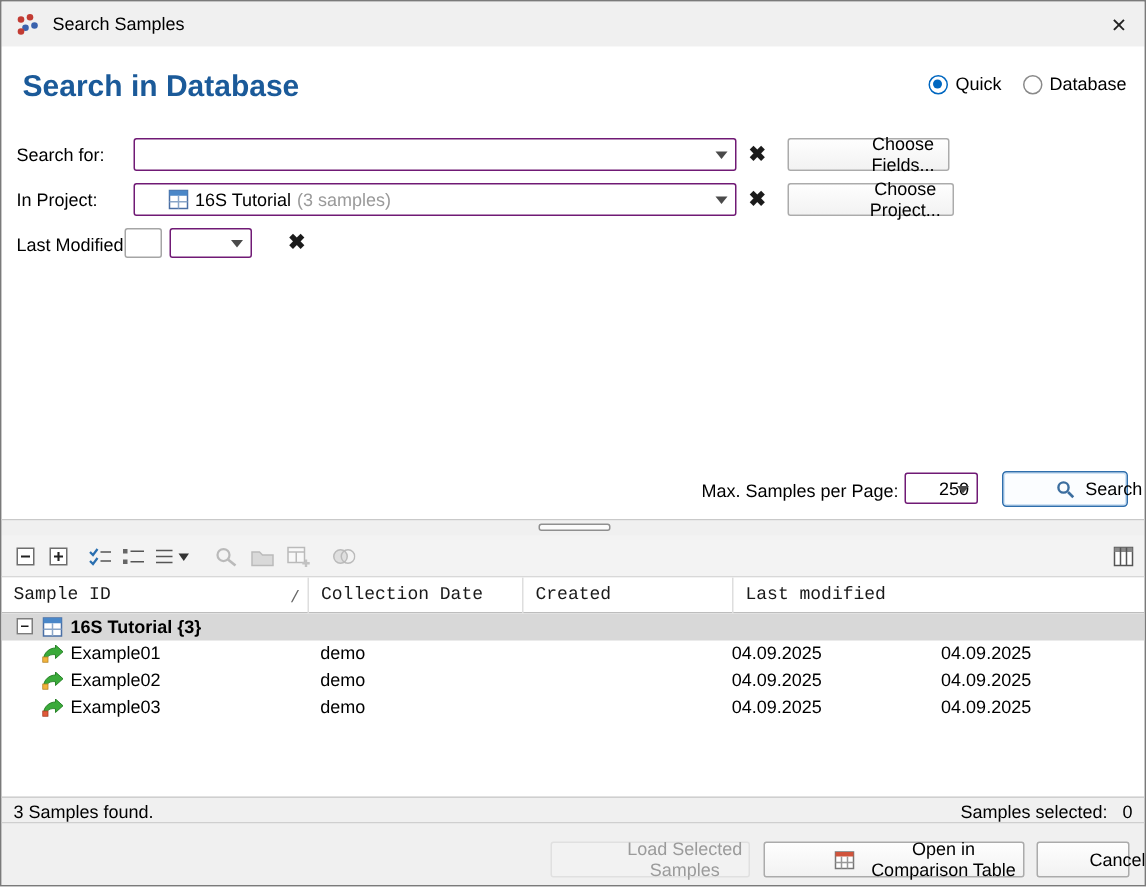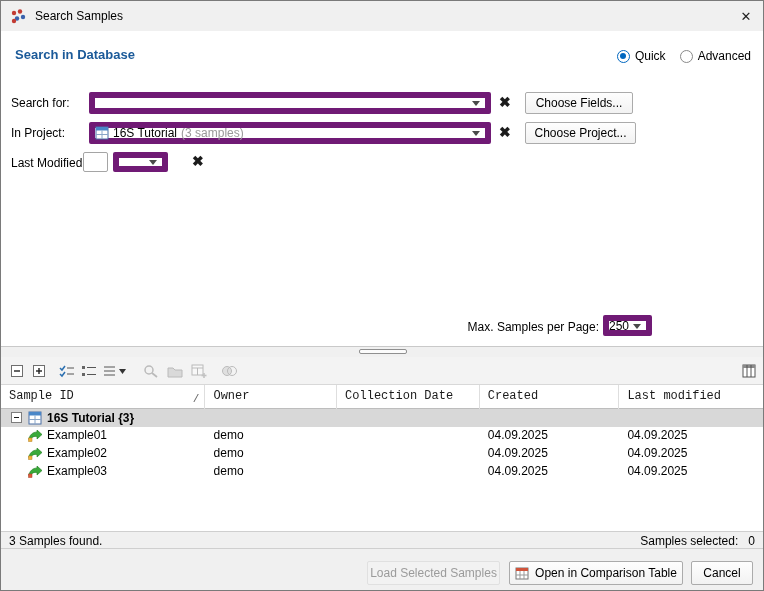--- a/index.html
+++ b/index.html
@@ -11,46 +11,46 @@
   
   .titlebar { position:absolute; top:0; left:0; right:0; height:30px; background:#f0f0f0;padding-left:32px; }
   .titlebar .logo { position:absolute; left:9px; top:7px; width:16px; height:16px; }
   .titlebar .title { position:absolute; left:34px; top:8px; font-size:12px; }
   .close-btn { position:absolute; right:0; top:0; width:34px; height:30px; display:flex;
                align-items:center; justify-content:center; font-size:13px; color:#222; cursor:pointer; }
 
   
   .search-panel { position:absolute; top:30px; left:0; right:0; height:316px; background:#ffffff;
                   border-bottom:1px solid #c9c9c9; }
-  .page-title { position:absolute; left:14px; top:16px; font-size:13px; font-weight:bold; color:#1b5a99; }
+  .page-title { position:absolute; left:14px; top:16px; font-size:20px; font-weight:bold; color:#1b5a99; }
 
   .radio-group { position:absolute; right:12px; top:18px; display:flex; gap:14px; align-items:center; }
   .radio-opt { display:flex; align-items:center; gap:5px; cursor:pointer;justify-content:center; }
   .radio-circle { width:13px; height:13px; border-radius:50%; background:#fff; border:1px solid #8a8a8a;
                   display:flex; align-items:center; justify-content:center; }
   .radio-circle.selected { border:1px solid #0067c0; }
   .radio-dot { width:6px; height:6px; border-radius:50%; background:#0067c0; }
 
   .field-label { position:absolute; color:#000; }
 
-  .combo { position:absolute; border:6px solid #701a75; background:#fff; border-radius:2px;
-           display:flex; align-items:center; padding:0 18px 0 0; }
+  .combo { position:absolute; border:1px solid #701a75; background:#fff; border-radius:2px;
+           display:flex; align-items:center; padding:0 18px 0 22px; }
   .combo .arrow { position:absolute; right:5px; top:50%; margin-top:-2px; width:0; height:0;
                   border-left:4px solid transparent; border-right:4px solid transparent;
                   border-top:5px solid #4a4a4a; }
   .combo input { border:none; outline:none; width:100%; height:100%; font:inherit; background:transparent; }
   .combo .proj-text { margin-left:4px; white-space:nowrap; }
   .combo .proj-suffix { color:#9a9a9a; margin-left:4px; white-space:nowrap; }
 
   .clear-x { position:absolute; font-size:14px; font-weight:bold; color:#1b1b1b; cursor:pointer;
              line-height:14px; }
 
   .btn { position:absolute; border:1px solid #ababab; background:linear-gradient(#fefefe,#f2f2f2);
          border-radius:2px; font-family:inherit; font-size:12px; color:#000;
-         display:flex; align-items:center; justify-content:center; gap:6px; cursor:pointer; }
+         display:flex; align-items:center; justify-content:center; gap:6px; cursor:pointer;padding-left:46px; }
   .btn.search-btn { border:1px solid #2f6fad; border-radius:3px;
                     box-shadow: inset 0 0 0 1px #cfe3f5; background:#fbfdff; }
   .btn.disabled { background:#f2f2f2; border:1px solid #e0e0e0; color:#9b9b9b; cursor:default;text-align:center; }
 
   .small-box { position:absolute; border:1px solid #a5a5a5; background:#fff; border-radius:2px; }
 
   
   .splitter { position:absolute; top:346px; left:0; right:0; height:10px; background:#f0f0f0; }
   .splitter .grip { position:absolute; left:358px; top:2px; width:48px; height:5px; background:#fbfbfb;
                     border:1px solid #8f8f8f; border-radius:2px; cursor:row-resize; }
@@ -120,21 +120,21 @@
 
     <div class="radio-group">
       <span class="radio-opt">
         <span class="radio-circle selected">
             <span class="radio-dot"></span>
           </span>
         <span>Quick</span>
       </span>
       <span class="radio-opt">
         <span class="radio-circle"></span>
-        <span>Advanced</span>
+        <span>Database</span>
       </span>
     </div>
 
     <span class="field-label" style="left:10px; top:65px;">Search for:</span>
     <div class="combo" style="left:88px; top:61px; width:402px; height:22px;">
       <input style="">
       <span class="arrow"></span>
     </div>
     <span class="clear-x" style="left:498px; top:64px;">✖</span>
     <button class="btn" style="left:524px; top:61px; width:108px; height:22px;">Choose Fields...</button>
@@ -161,20 +161,29 @@
     <div class="combo" style="left:112px; top:121px; width:55px; height:20px;">
       <span class="arrow"></span>
     </div>
     <span class="clear-x" style="left:191px; top:123px;">✖</span>
 
     <span class="field-label" style="left:420px; top:289px; width:178px; text-align:right;">Max. Samples per Page:</span>
     <div class="combo" style="left:602px; top:284px; width:49px; height:21px;">
       <span>250</span>
       <span class="arrow"></span>
     </div>
+    <button class="btn search-btn" style="left:667px; top:283px; width:84px; height:24px;">
+      <span>
+        <svg width="13" height="13" viewBox="0 0 13 13">
+          <circle cx="5" cy="5" r="3.4" fill="none" stroke="#3c6e9f" stroke-width="1.6"></circle>
+          <line x1="8" y1="8" x2="11.5" y2="11.5" stroke="#3c6e9f" stroke-width="1.8"></line>
+        </svg>
+      </span>
+      <span>Search</span>
+    </button>
   </div>
 
   <div class="splitter">
     <div class="grip"></div>
   </div>
 
   <div class="toolbar">
     <span class="tool-icon" style="left:6px;">
       <svg width="14" height="14" viewBox="0 0 14 14">
           <rect x="1.5" y="1.5" width="11" height="11" fill="#fff" stroke="#6e6e6e"></rect>
@@ -246,21 +255,20 @@
           <line x1="9" y1="1" x2="9" y2="13" stroke="#555"></line>
         </svg>
     </span>
   </div>
 
   <div class="table-header">
     <div class="th c0">
       <span>Sample ID</span>
       <span class="sort-ind">/</span>
     </div>
-    <div class="th c1">Owner</div>
     <div class="th c2">Collection Date</div>
     <div class="th c3">Created</div>
     <div class="th c4">Last modified</div>
   </div>
 
   <div class="table-body">
     <div class="group-row">
       <span class="expander">
           <span class="minus"></span>
         </span>

